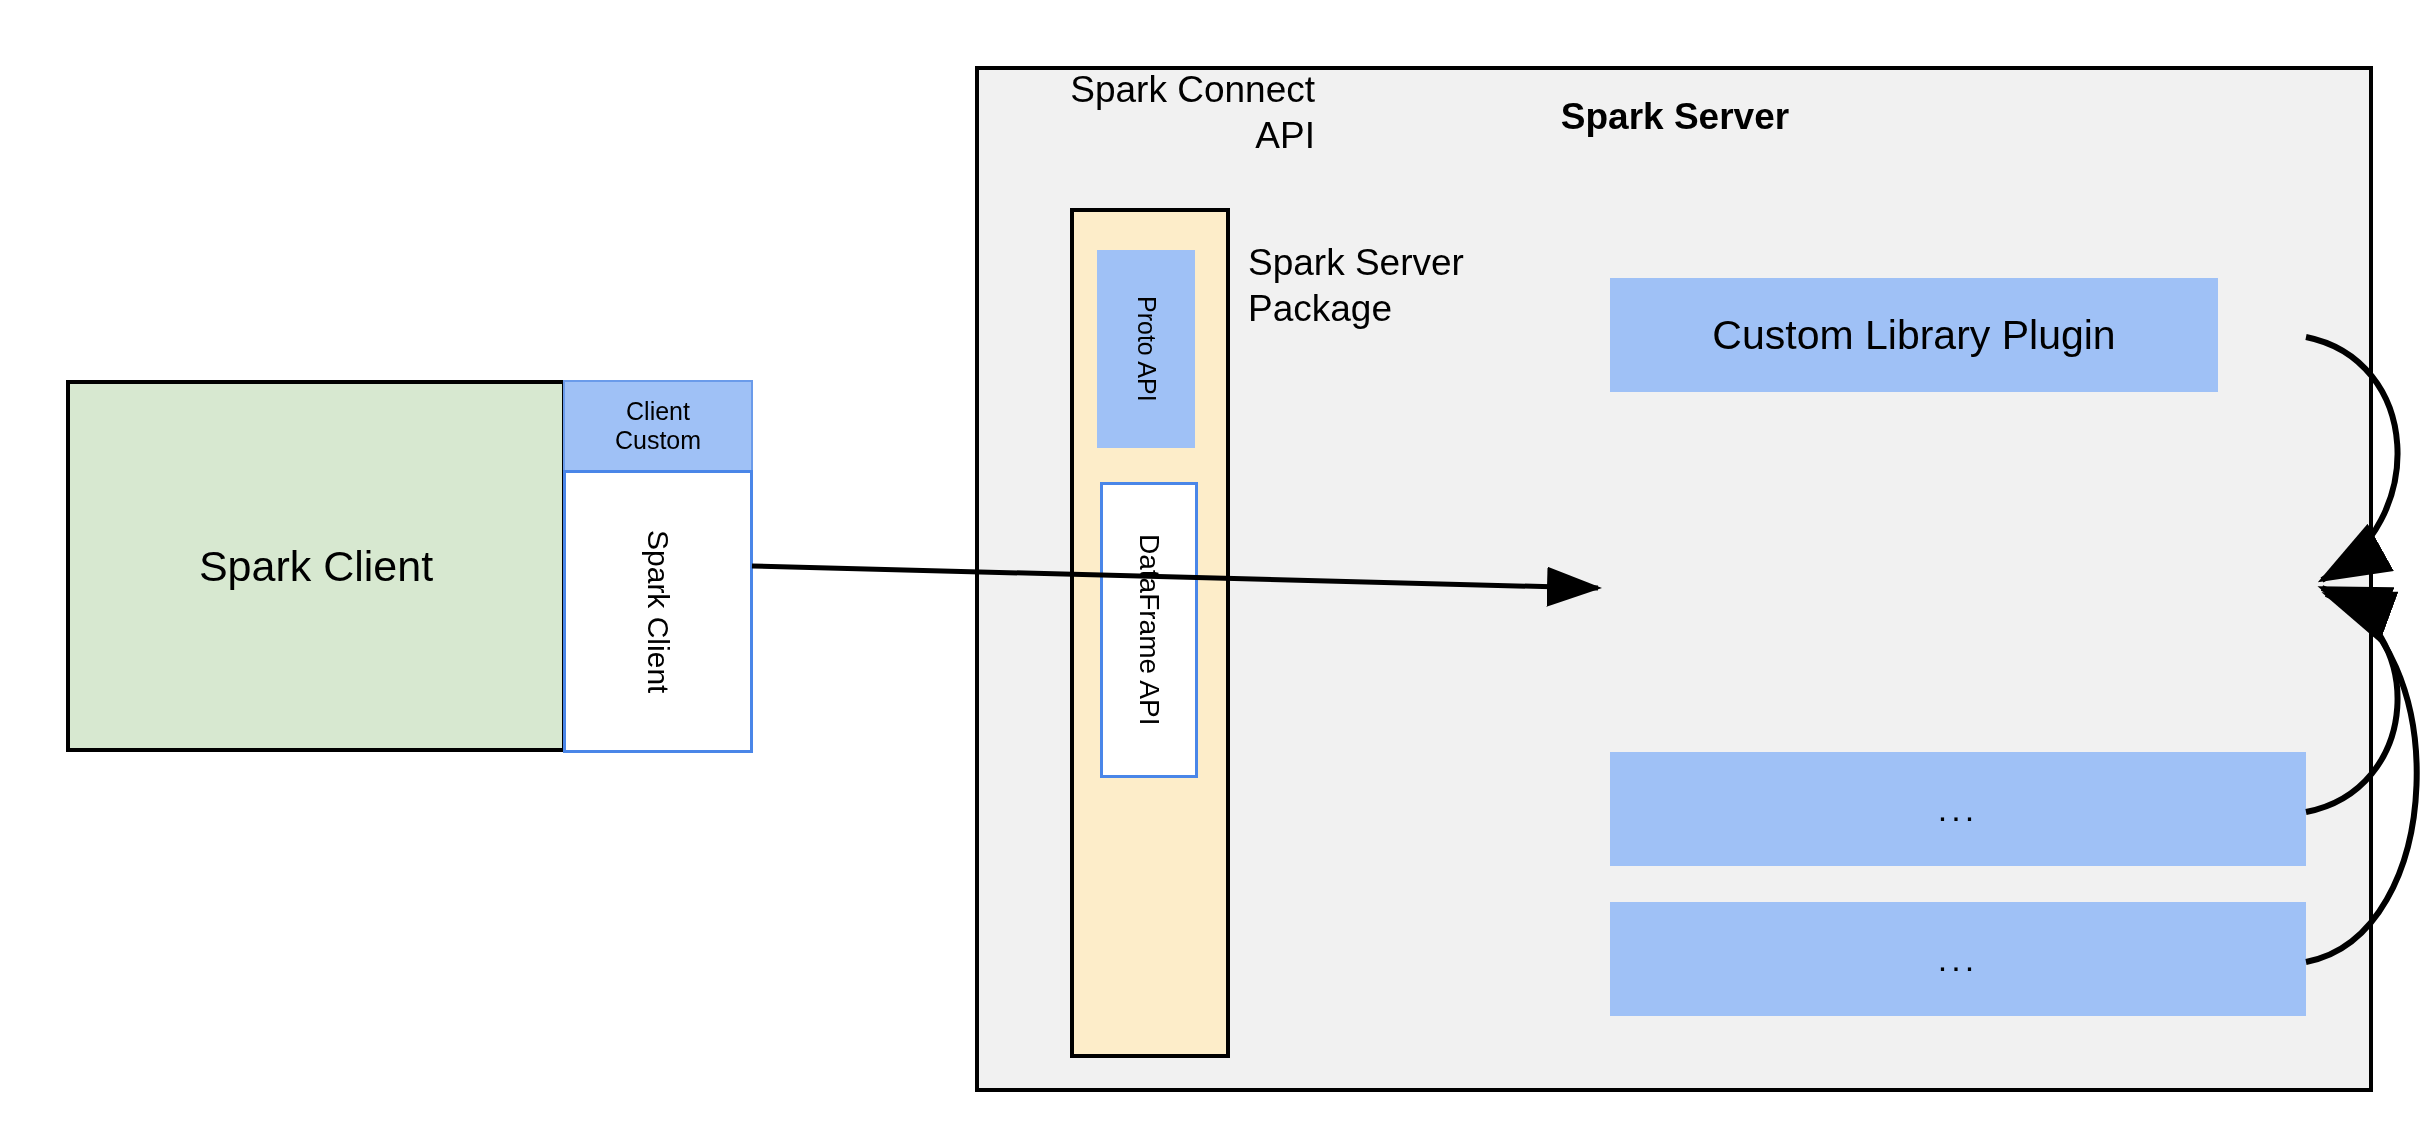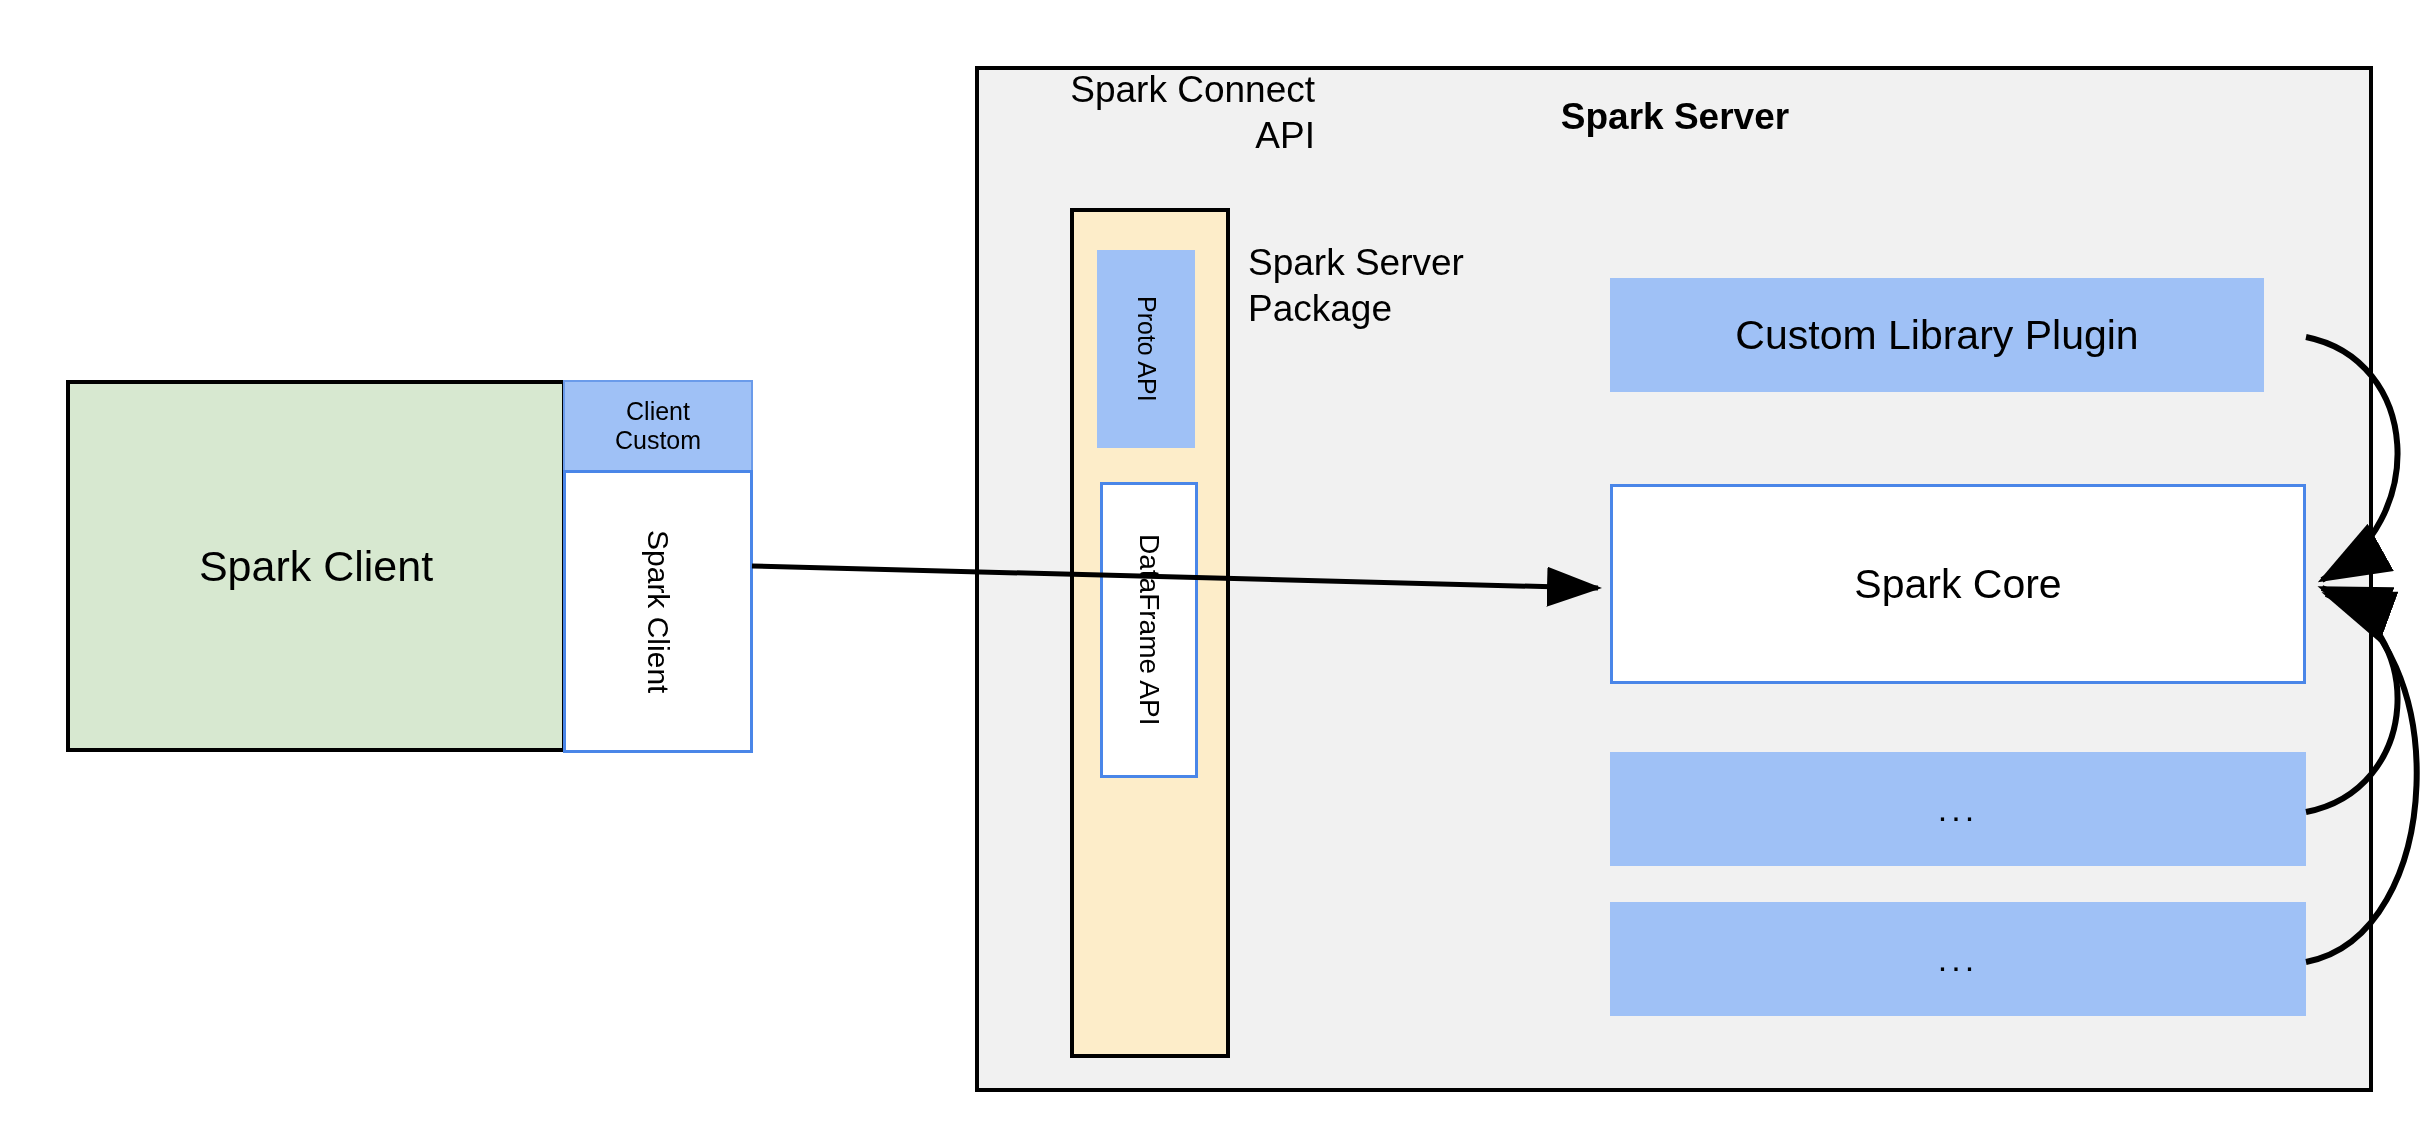--- a/index.html
+++ b/index.html
@@ -150,21 +150,21 @@
     background: #ffffff;
     border: 3px solid #4a86e8;
     font-size: 28px;
     z-index: 5;
   }
 
   
   #custom-library-plugin-box {
     left: 1610px;
     top: 278px;
-    width: 654px;
+    width: 608px;
     height: 114px;
     background: #9fc1f6;
     font-size: 41px;
     z-index: 3;
   }
 
   #spark-core-box {
     left: 1610px;
     top: 484px;
     width: 696px;
@@ -234,23 +234,20 @@
   </div>
 
   <div id="dataframe-api-box" class="box">
     <span class="vtext">DataFrame API</span>
   </div>
 
   <div id="custom-library-plugin-box" class="box">
     <span>Custom Library Plugin</span>
   </div>
 
-  <div id="spark-core-box" class="box">
-    <span>Spark Core</span>
-  </div>
 
   <div id="ellipsis-box-1" class="box">
     <span>...</span>
   </div>
 
   <div id="ellipsis-box-2" class="box">
     <span>...</span>
   </div>
 
   <div id="client-app-box" class="box">

